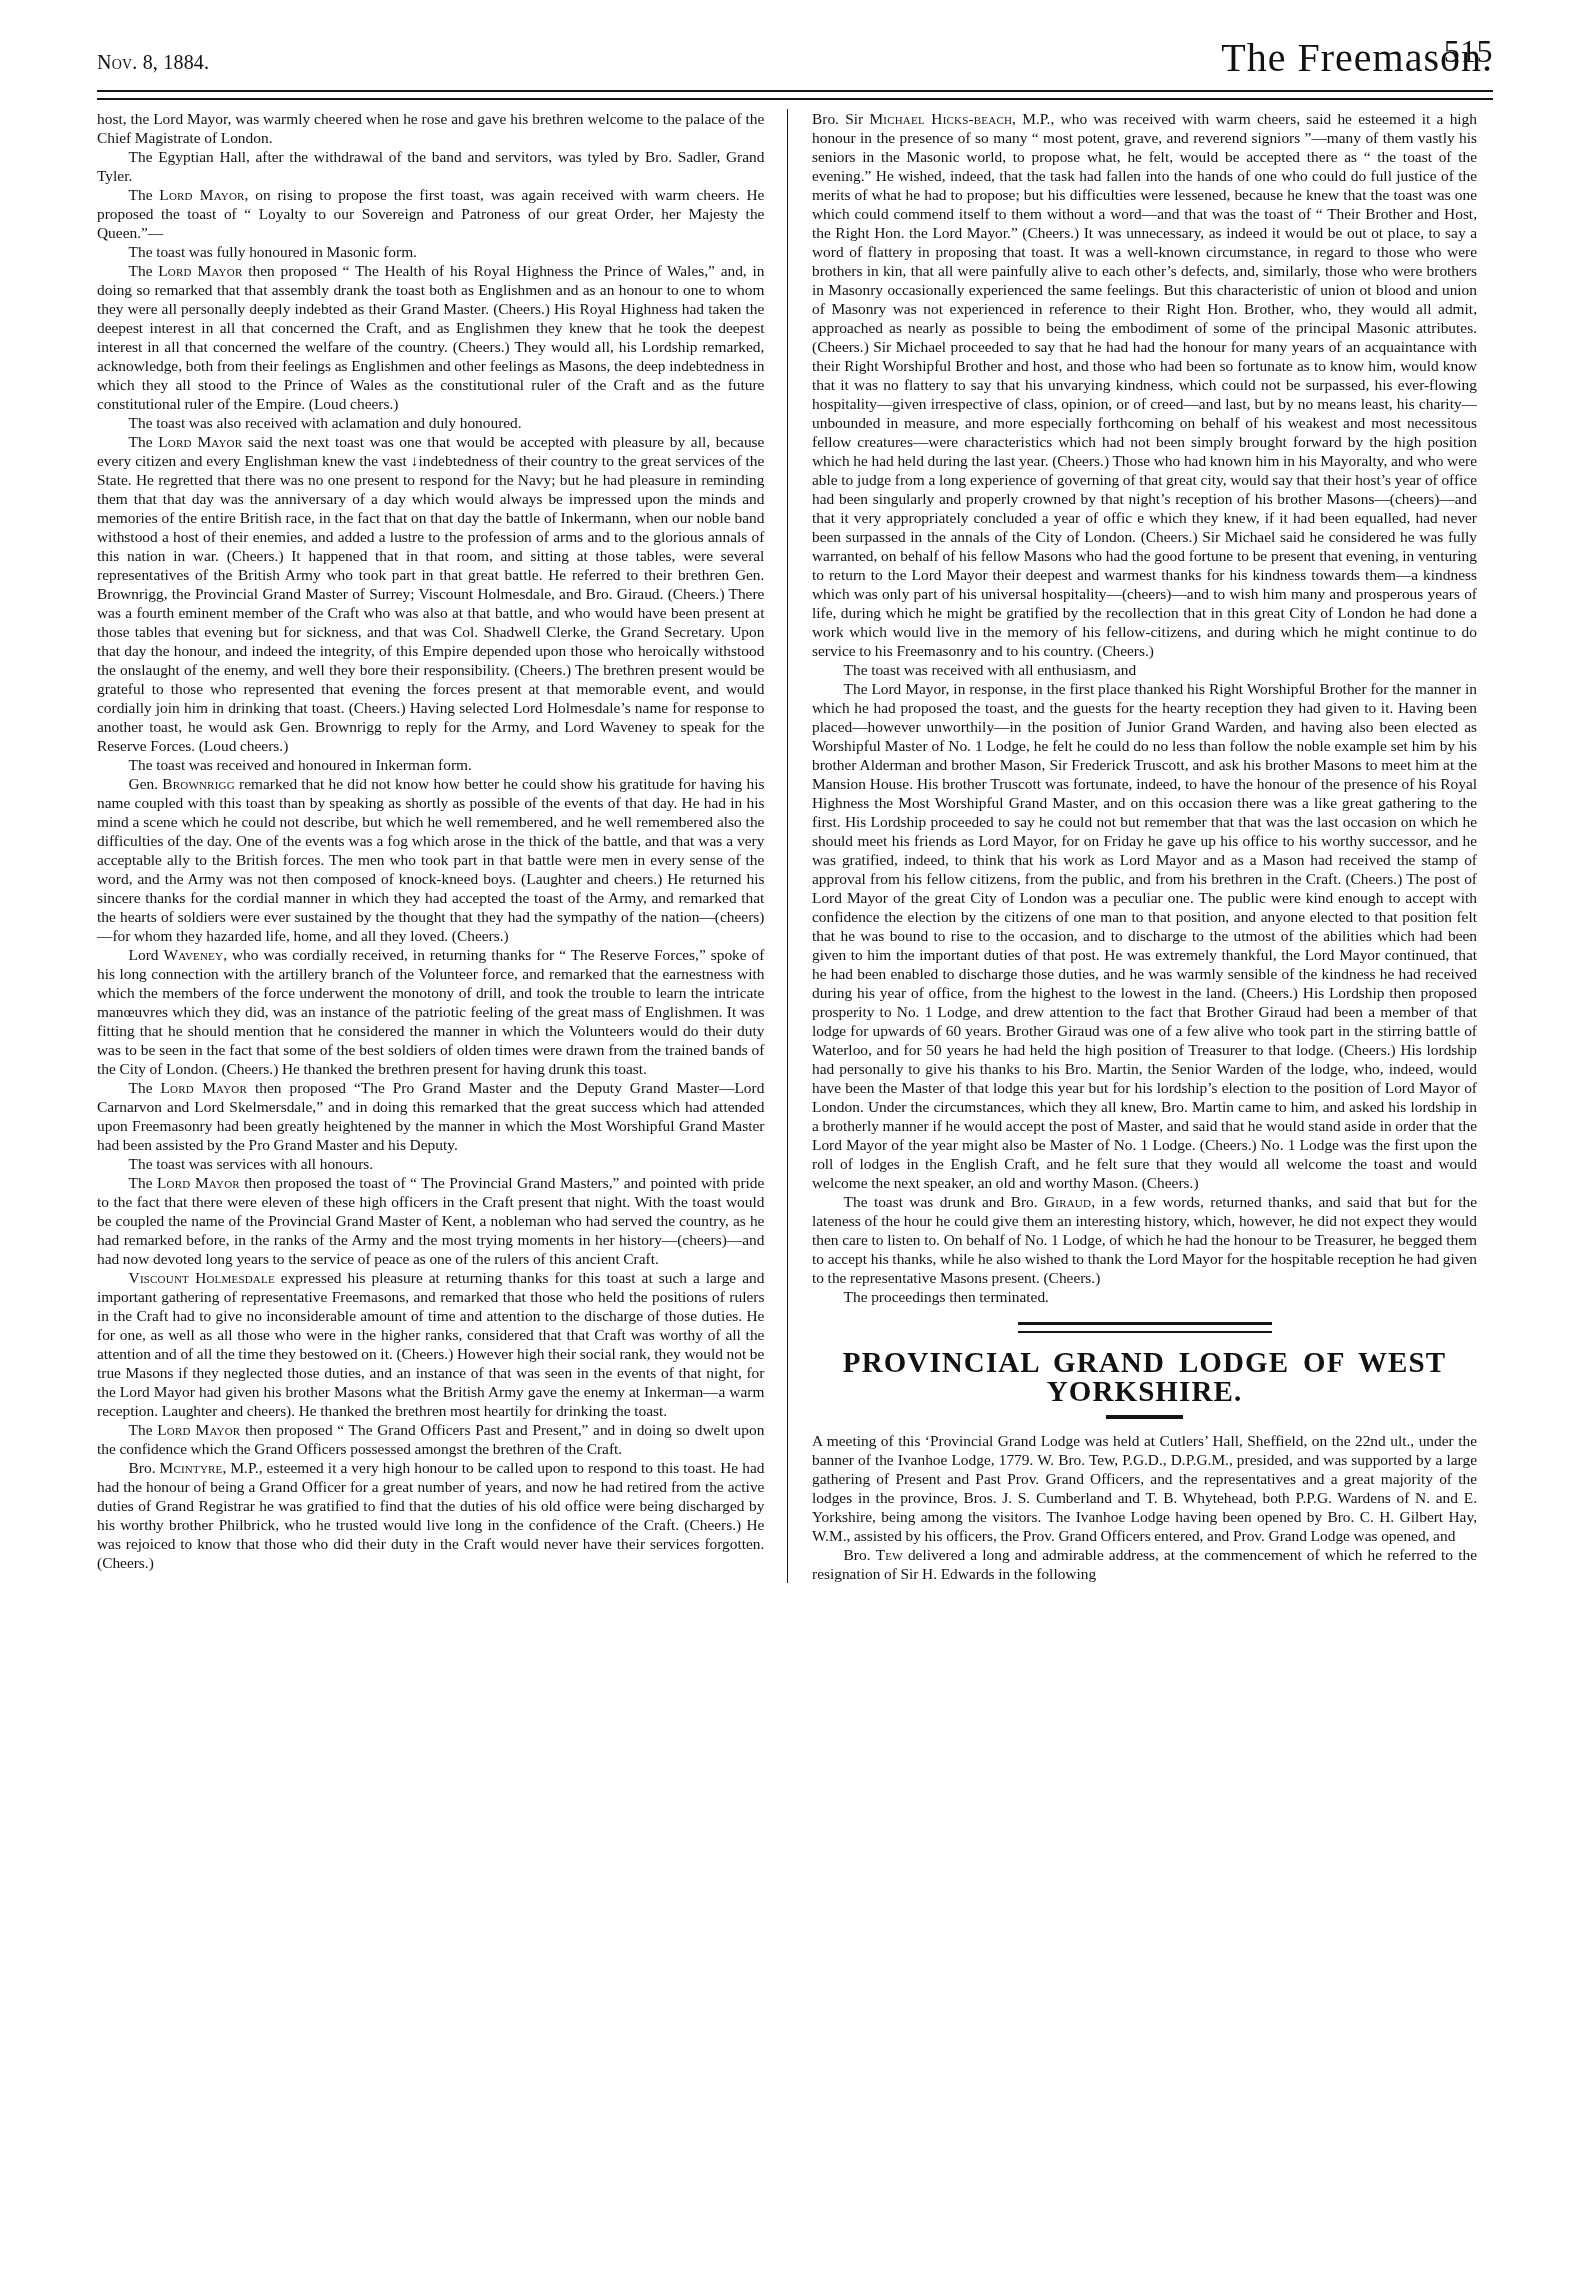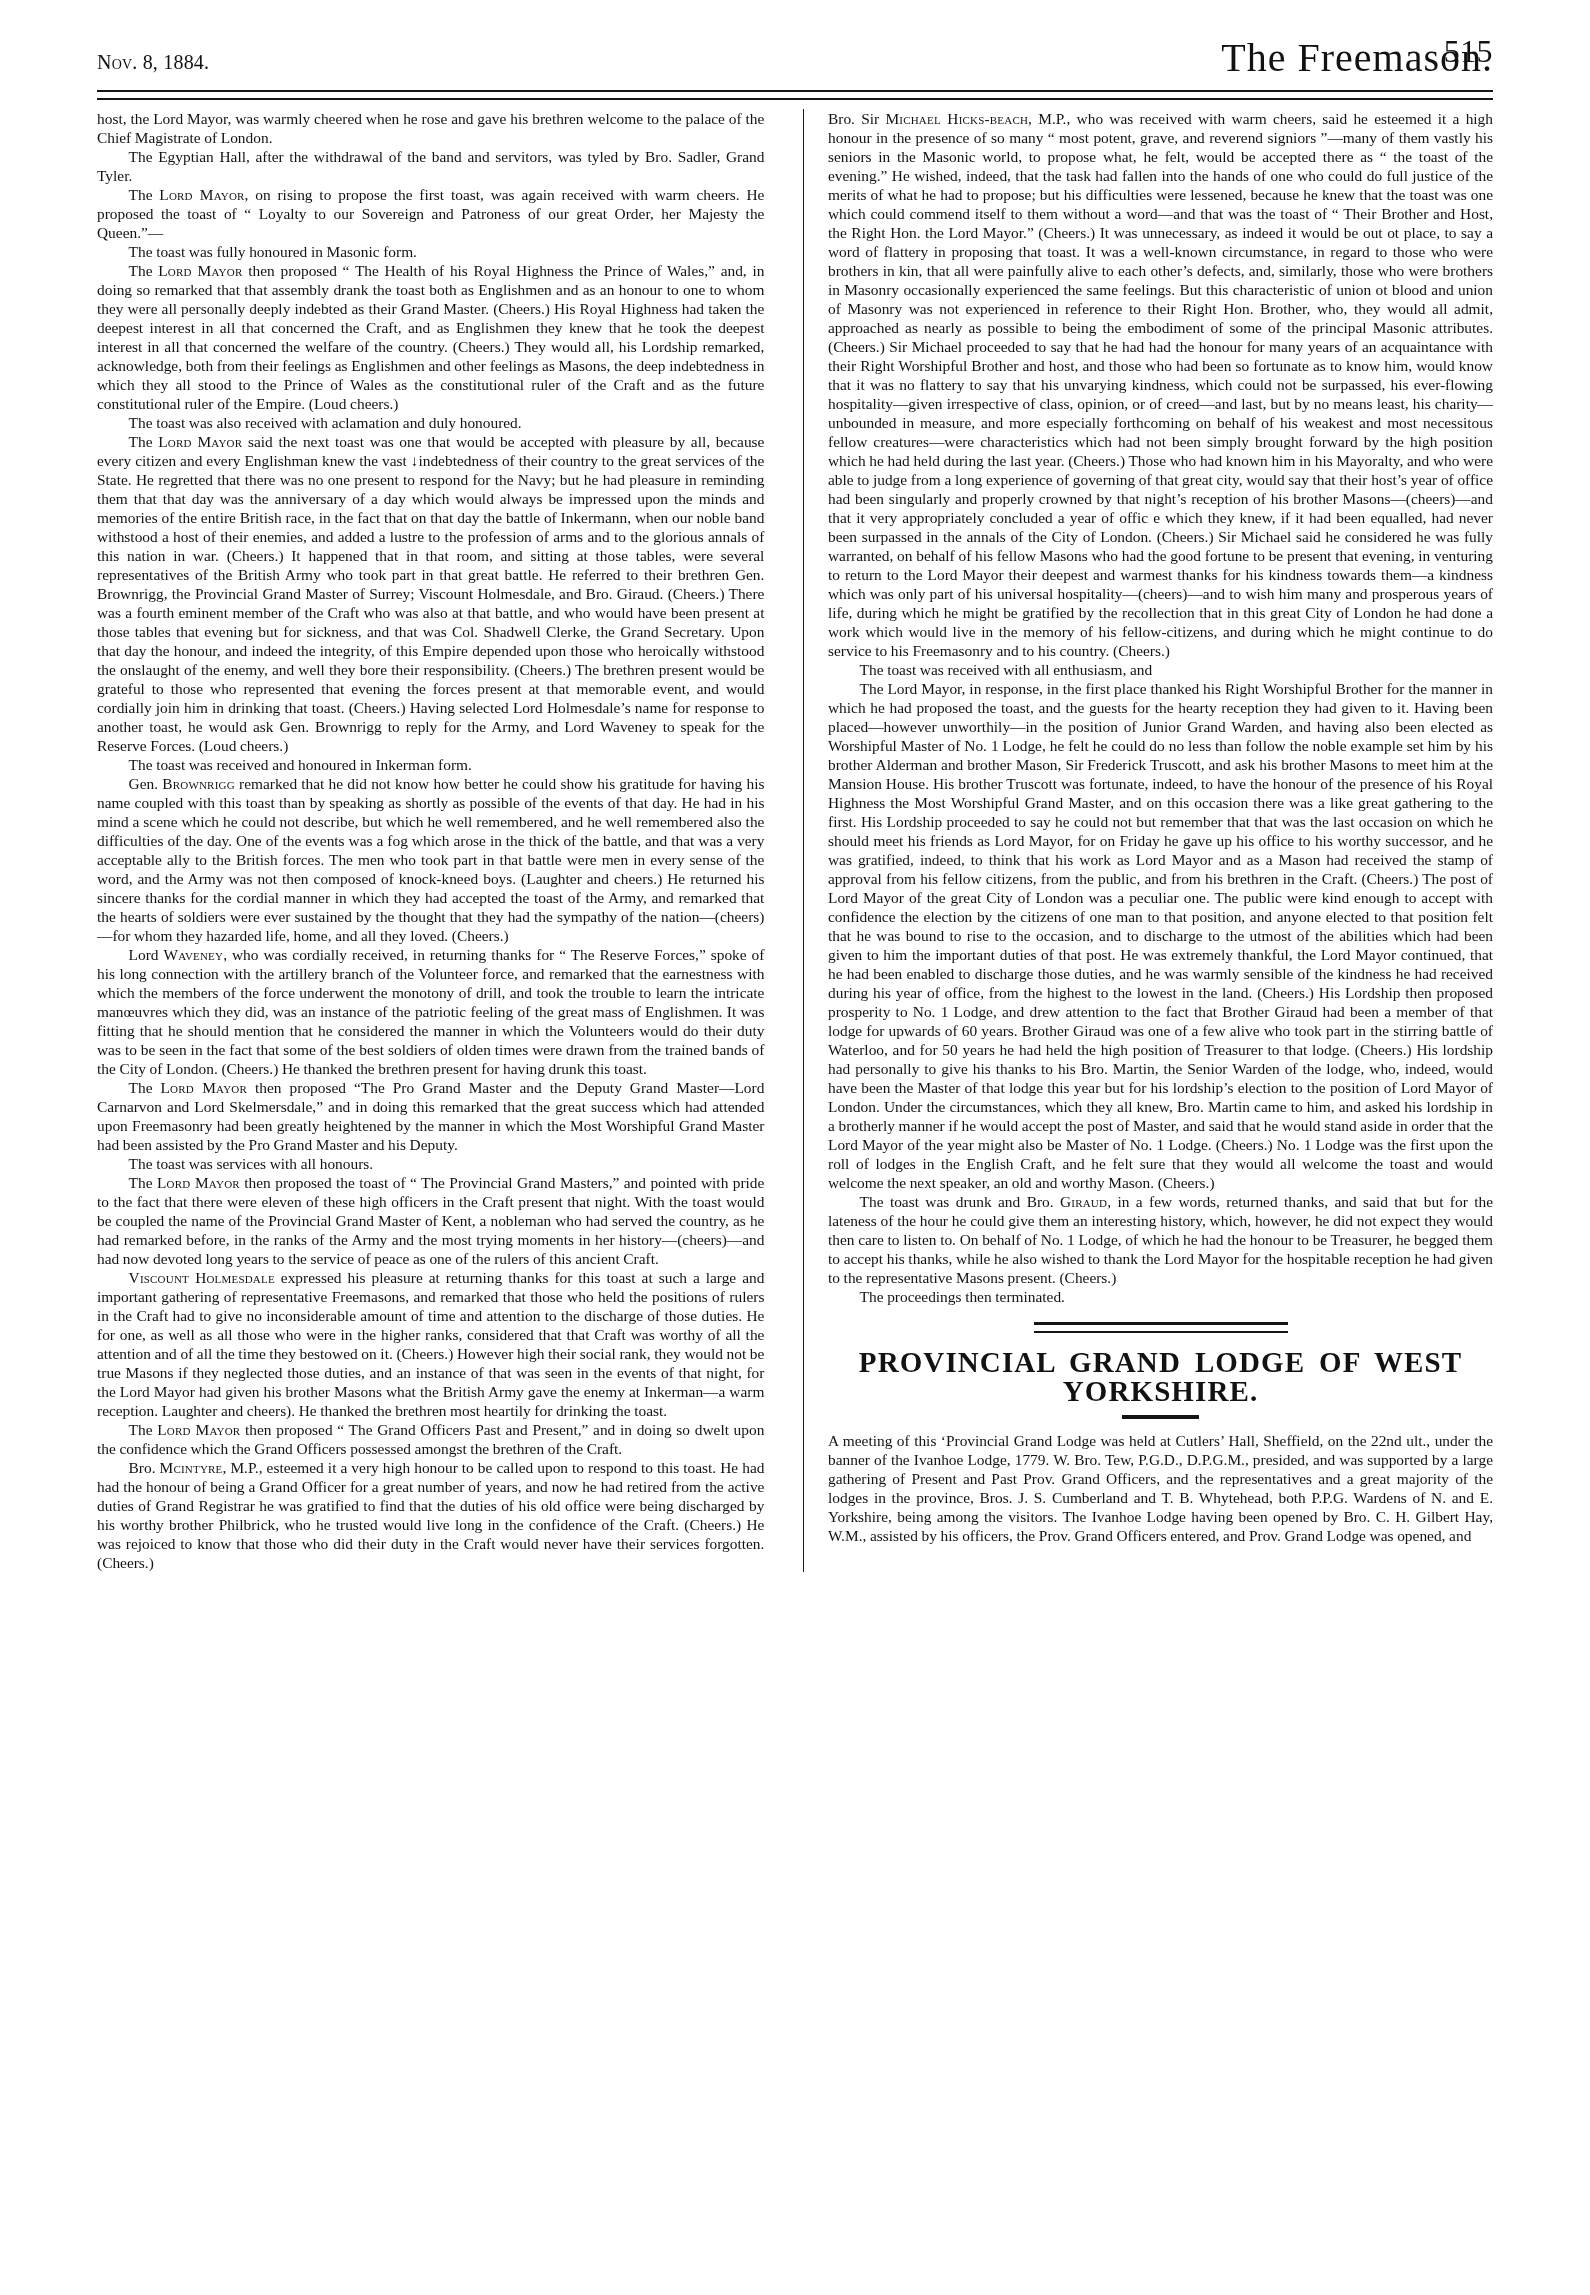--- a/index.html
+++ b/index.html
@@ -67,21 +67,21 @@
     border-top: 2.4px solid #151515;
     border-bottom: 2.4px solid #151515;
   }
 
   
   .columns {
     position: relative;
     margin: 9.7px 97px 0 97px;
     display: flex;
     align-items: stretch;
-    gap: 16px;
+    gap: 0;
   }
   .col {
     width: 690px;
     box-sizing: border-box;
   }
   .col-left  { padding-right: 22.6px; }
   .col-right { padding-left: 24px; border-left: 1.6px solid #1a1a1a; }
 
   .col p {
     margin: 0;
@@ -167,18 +167,19 @@
       <p><span>The proceedings then terminated.</span></p>
 
       <div class="section-block">
         <div class="sec-rule-top"></div>
         <div class="sec-heading">
           <span>PROVINCIAL GRAND LODGE OF WEST</span>
           <span class="line2">YORKSHIRE.</span>
         </div>
         <div class="sec-rule-bot"></div>
         <p class="noindent"><span>A meeting of this ‘Provincial Grand Lodge was held at Cutlers’ Hall, Sheffield, on the 22nd ult., under the banner of the Ivanhoe Lodge, 1779. W. Bro. Tew, P.G.D., D.P.G.M., presided, and was supported by a large gathering of Present and Past Prov. Grand Officers, and the representatives and a great majority of the lodges in the province, Bros. J. S. Cumberland and T. B. Whytehead, both P.P.G. Wardens of N. and E. Yorkshire, being among the visitors. The Ivanhoe Lodge having been opened by Bro. C. H. Gilbert Hay, W.M., assisted by his officers, the Prov. Grand Officers entered, and Prov. Grand Lodge was opened, and</span></p>
+        <p><span>Bro. <span class="sc">Tew</span> delivered a long and admirable address, at the commencement of which he referred to the resignation of Sir H. Edwards in the following</span></p>
       </div>
     </div>
 
   </div>
 </div>
 
 
 </body></html>

